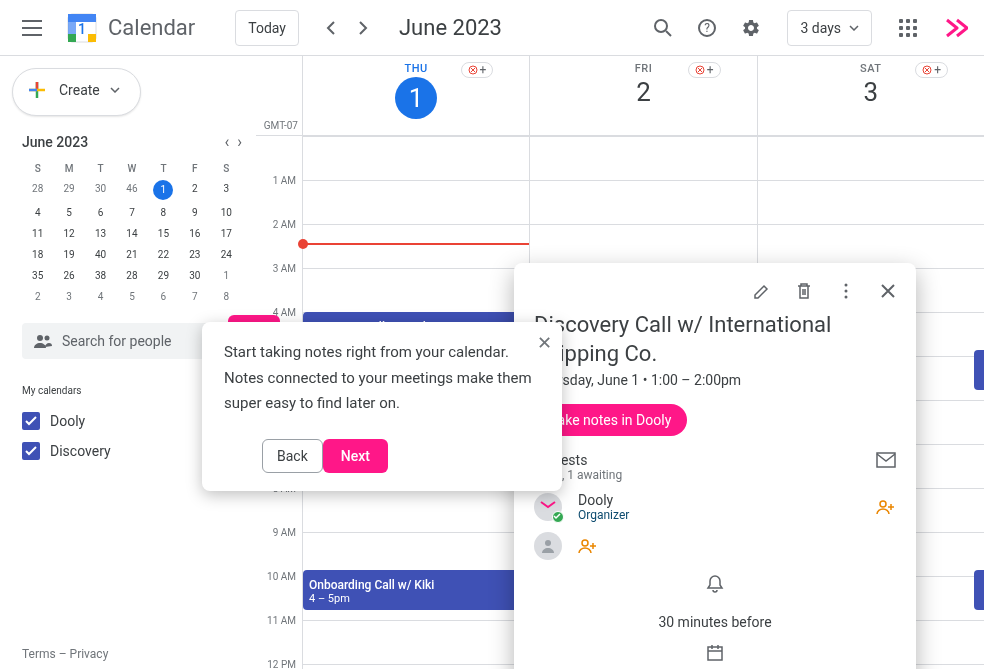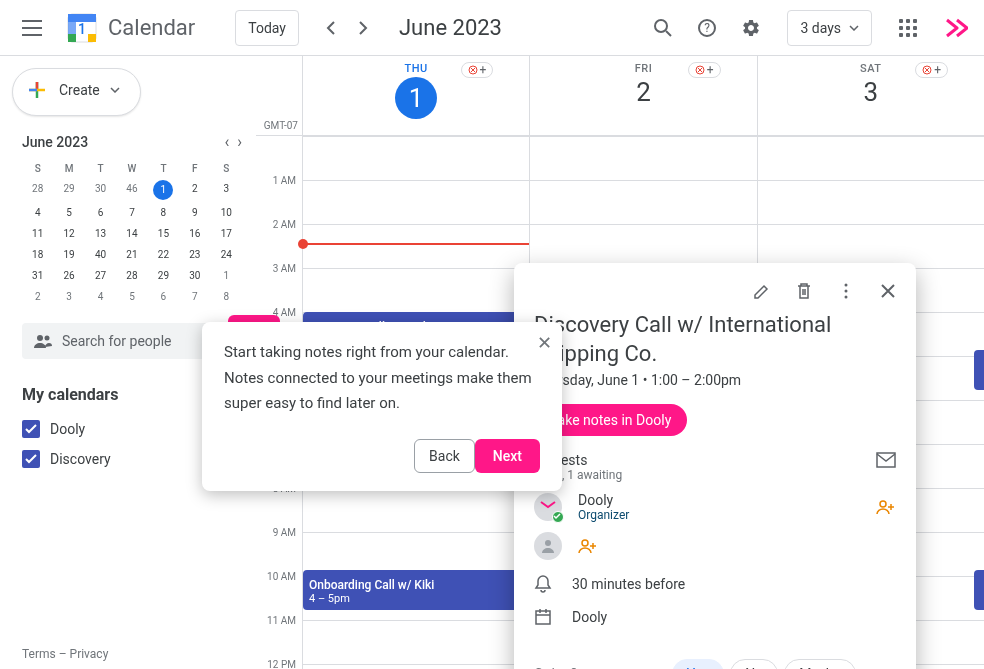--- a/index.html
+++ b/index.html
@@ -33,21 +33,21 @@
 .mini-nav span { cursor: pointer; color: #5f6368; font-size: 16px; }
 .mini-grid { display: grid; grid-template-columns: repeat(7, 1fr); gap: 0; font-size: 10px; text-align: center; }
 .mini-grid .dow { color: #70757a; font-weight: 500; padding: 4px 0; }
 .mini-grid .day { color: #3c4043; padding: 5px 0; cursor: pointer; position: relative; }
 .mini-grid .day.other { color: #70757a; }
 .mini-grid .day.today { background: #1a73e8; color: #fff; border-radius: 50%; width: 20px; height: 20px; margin: 2px auto; padding: 0; line-height: 20px; }
 
 .search-people { margin: 8px 14px 16px 22px; height: 36px; background: #f1f3f4; border-radius: 4px; display: flex; align-items: center; padding: 0 12px; gap: 10px; font-size: 14px; color: #5f6368; cursor: text; }
 
 .cal-section { padding: 0 14px 0 22px; }
-.cal-section-header { display: flex; align-items: center; justify-content: space-between; font-size: 16px; font-weight: 700; color: #3c4043; padding: 10px 0; cursor: pointer; }
+.cal-section-header { display: flex; align-items: center; justify-content: space-between; font-size: 10px; font-weight: 400; color: #3c4043; padding: 10px 0; cursor: pointer; }
 .cal-section-header .actions { display: flex; gap: 8px; color: #5f6368; }
 .cal-item { display: flex; align-items: center; gap: 10px; padding: 6px 0; font-size: 14px; color: #3c4043; cursor: pointer; }
 .cal-check { width: 18px; height: 18px; border-radius: 2px; display: flex; align-items: center; justify-content: center; }
 .cal-check.checked { background: #3f51b5; }
 .cal-check.unchecked { border: 2px solid #5f6368; }
 
 .footer-links { position: absolute; bottom: 8px; left: 22px; font-size: 12px; color: #70757a; }
 .footer-links span { cursor: pointer; }
 
 
@@ -85,33 +85,33 @@
 .guest-info { flex: 1; }
 .guest-count { font-size: 14px; color: #3c4043; }
 .guest-status { font-size: 12px; color: #70757a; }
 .guest-item { display: flex; align-items: center; gap: 16px; margin-top: 10px; }
 .avatar { width: 28px; height: 28px; border-radius: 50%; background: #dadce0; display: flex; align-items: center; justify-content: center; font-size: 12px; position: relative; }
 .avatar .badge { position: absolute; bottom: -2px; right: -2px; width: 12px; height: 12px; background: #34a853; border-radius: 50%; border: 1px solid #fff; }
 .avatar.pink .badge { background: #ff1788; }
 .guest-name { font-size: 14px; color: #3c4043; }
 .guest-role { font-size: 12px; color: #0c4a6e; }
 .add-person { color: #ea8600; cursor: pointer; }
-.detail-row { display: flex; align-items: center; gap: 20px; margin-top: 14px; font-size: 14px; color: #3c4043; }
+.detail-row { display: flex; align-items: center; gap: 20px; margin-top: 14px; font-size: 14px; color: #3c4043; flex-direction: column; }
 .going-row { display: flex; align-items: center; padding: 14px 20px; border-top: 0; }
 .going-label { font-size: 14px; color: #70757a; flex: 1; }
 .going-btns { display: flex; gap: 6px; }
 .going-btn { padding: 6px 14px; border: 1px solid #dadce0; border-radius: 18px; background: #fff; font-size: 14px; cursor: pointer; color: #3c4043; }
 .going-btn.active { background: #e8f0fe; border-color: #e8f0fe; color: #1a73e8; }
 .going-more { width: 32px; height: 32px; display: flex; align-items: center; justify-content: center; margin-left: 8px; cursor: pointer; color: #5f6368; }
 
 
 .tip-popover { position: absolute; top: 322px; left: 202px; width: 360px; background: #fff; border-radius: 8px; box-shadow: 0 4px 16px rgba(0,0,0,0.25); z-index: 60; padding: 18px 22px; }
 .tip-close { position: absolute; top: 10px; right: 10px; cursor: pointer; color: #70757a; font-size: 18px; }
 .tip-text { font-size: 15px; color: #3c4043; line-height: 1.7; }
-.tip-actions { display: flex; justify-content: flex-end; margin-top: 22px; padding-left: 38px; }
+.tip-actions { display: flex; justify-content: flex-start; margin-top: 22px; padding-left: 38px; }
 .tip-back { padding: 8px 14px; border: 1px solid #9aa0a6; border-radius: 6px; background: #fff; font-size: 14px; cursor: pointer; color: #3c4043; }
 .tip-next { padding: 8px 18px; border: none; border-radius: 6px; background: #ff1788; color: #fff; font-size: 14px; cursor: pointer; font-weight: 500; }
 
 
 .pink-tab { position: absolute; top: 315px; left: 228px; width: 52px; height: 12px; background: #ff1788; border-radius: 6px 6px 0 0; z-index: 55; }
 
 svg { display: block; }
 </style>
 </head>
 <body>
@@ -243,23 +243,23 @@
         <div class="day">15</div>
         <div class="day">16</div>
         <div class="day">17</div>
         <div class="day">18</div>
         <div class="day">19</div>
         <div class="day">40</div>
         <div class="day">21</div>
         <div class="day">22</div>
         <div class="day">23</div>
         <div class="day">24</div>
-        <div class="day">31</div>
+        <div class="day">35</div>
         <div class="day">26</div>
-        <div class="day">27</div>
+        <div class="day">38</div>
         <div class="day">28</div>
         <div class="day">29</div>
         <div class="day">30</div>
         <div class="day other">1</div>
         <div class="day other">2</div>
         <div class="day other">3</div>
         <div class="day other">4</div>
         <div class="day other">5</div>
         <div class="day other">6</div>
         <div class="day other">7</div>

